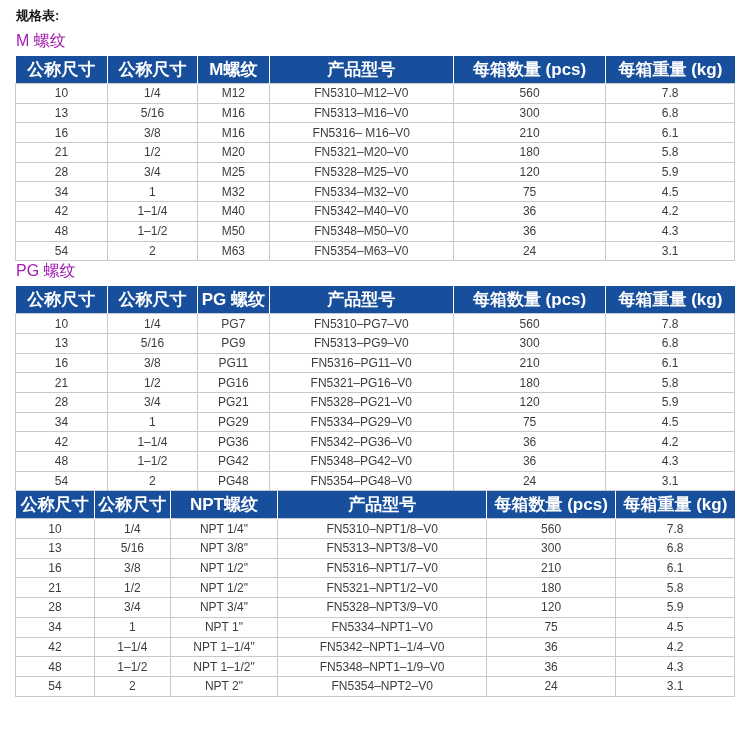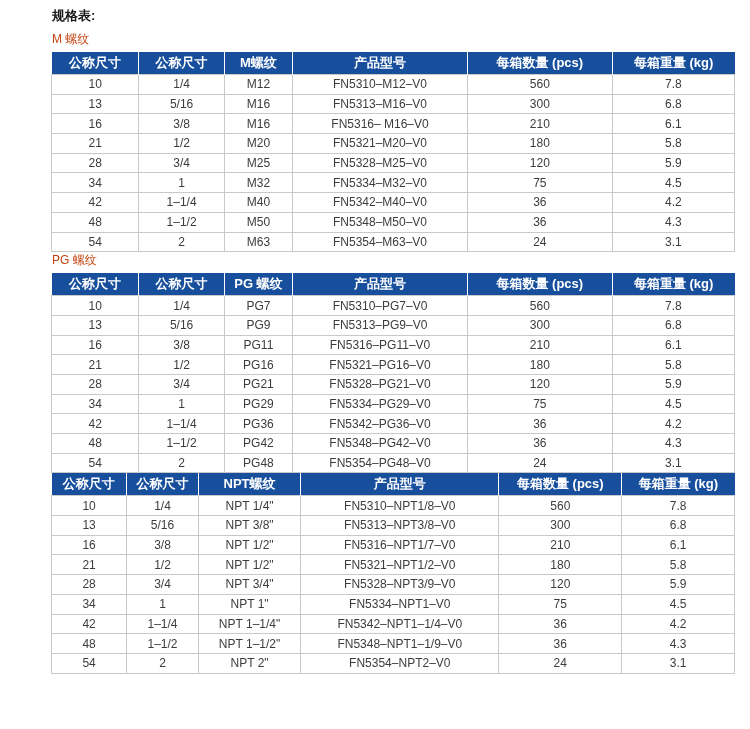--- a/index.html
+++ b/index.html
@@ -3,44 +3,44 @@
 <meta charset="utf-8">
 <style>
   * { margin: 0; padding: 0; box-sizing: border-box; }
   html, body { background: #ffffff; }
   body {
     width: 750px;
     min-height: 729px;
     font-family: "Liberation Sans", "DejaVu Sans", sans-serif;
     color: #3c3c3c;
   }
-  .page { padding: 7px 15px 10px 15px; margin-left: 36px; }
+  .page { padding: 7px 15px 10px 15px; }
   .page-title {
     font-size: 13px;
     font-weight: bold;
     color: #1a1a1a;
     margin-bottom: 6px;
     padding-left: 1px;
   }
   .section-label {
-    font-size: 12px;
-    color: #c2410c;
+    font-size: 16px;
+    color: #a21caf;
     margin: 0 0 4px 1px;
   }
   table.spec-table {
     width: 100%;
     border-collapse: collapse;
     table-layout: fixed;
     margin-bottom: 21px;
   }
   table.spec-table:last-child { margin-bottom: 0; }
   table.spec-table th {
     background: #174F9C;
     color: #ffffff;
-    font-size: 13px;
+    font-size: 17px;
     font-weight: bold;
     height: 21px;
     padding: 2px 3px;
     border-left: 1px solid #ffffff;
     white-space: nowrap;
     overflow: hidden;
   }
   table.spec-table th:first-child { border-left: none; }
   table.spec-table td {
     border: 1px solid #c9c9c9;

